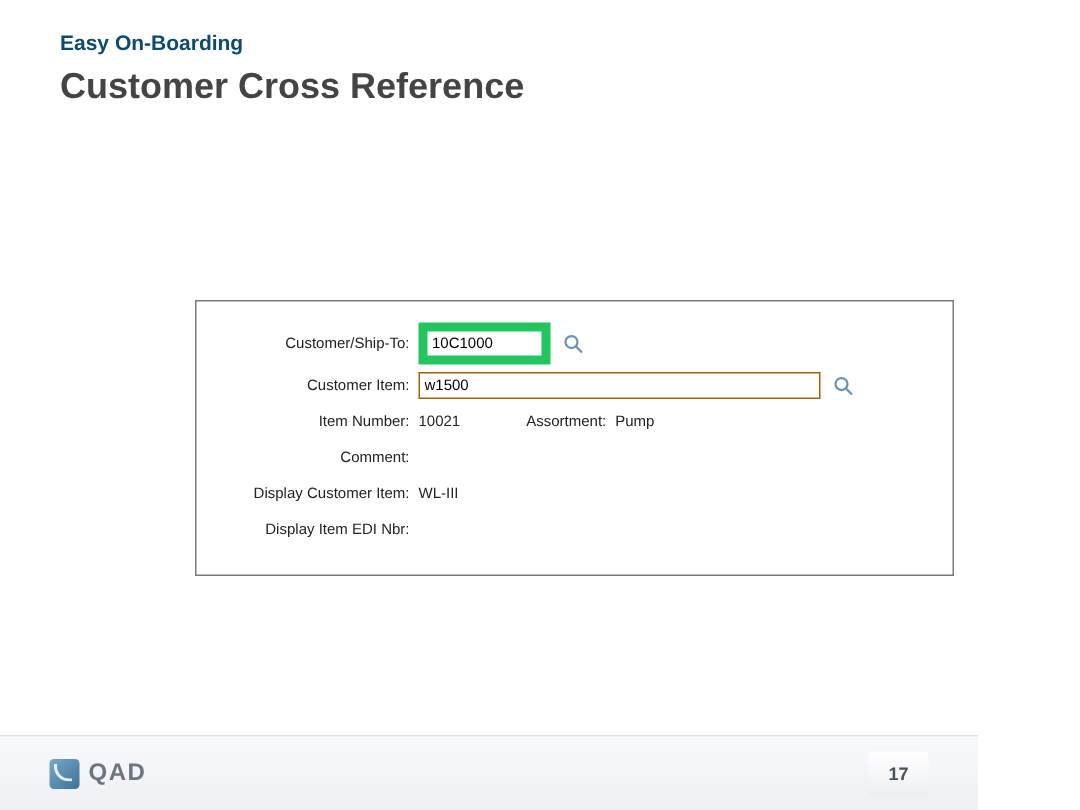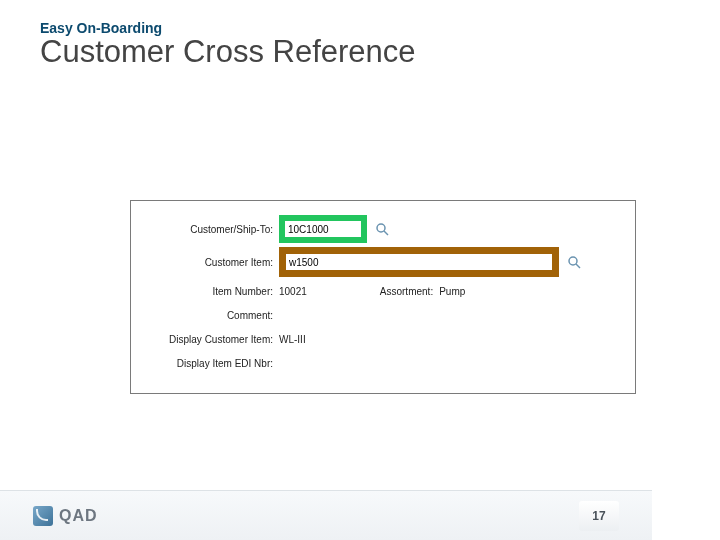--- a/index.html
+++ b/index.html
@@ -1,30 +1,30 @@
 <!DOCTYPE html>
 <html><head>
 <meta charset="utf-8">
 <style>
   html,body{margin:0;padding:0;width:720px;height:540px;font-family:Arial,Helvetica,sans-serif;background:#fff;color:#333;overflow:hidden}
   .slide{position:relative;width:720px;height:540px;background:#fff}
   .pretitle{position:absolute;left:40px;top:20px;font-size:14px;font-weight:bold;color:#0c4a6e}
-  .title{position:absolute;left:40px;top:34px;font-size:31px;font-weight:normal;color:#444}
+  .title{position:absolute;left:40px;top:44px;font-size:24px;font-weight:bold;color:#444}
   .form-panel{position:absolute;left:130px;top:200px;width:480px;border:1px solid #7a7a7a;background:#fff;padding:10px 12px 16px 12px}
   .row{display:flex;align-items:center;margin:4px 0;min-height:20px}
   .lbl{width:130px;text-align:right;font-size:10px;color:#222;padding-right:6px;white-space:nowrap}
   .val{font-size:10px;color:#222;white-space:nowrap}
   .inp-short{width:70px;height:16px;font-size:10px;padding:0 3px;border:6px solid #22c55e;background:#fff}
-  .inp-long{width:260px;height:16px;font-size:10px;padding:0 3px;border:7px solid #a16207;background:#fff}
+  .inp-long{width:260px;height:16px;font-size:10px;padding:0 3px;border:1px solid #a16207;background:#fff}
   .lookup{width:18px;height:18px;margin-left:6px;display:inline-flex;align-items:center;justify-content:center;border:none;background:transparent;cursor:pointer;padding:0}
   .lookup svg{display:block}
   .row2{display:flex;align-items:center}
   .col{display:flex;align-items:center}
   .col .lbl{width:130px}
-  .col2{margin-left:73px;display:flex;align-items:center}
+  .col2{margin-left:44px;display:flex;align-items:center}
   .col2 .lbl2{font-size:10px;color:#222;padding-right:6px;white-space:nowrap;text-align:right}
   .footer{position:absolute;left:0;bottom:0;width:652px;height:50px;border-top:1px solid #dde2e6;background:linear-gradient(#f7f9fb,#eef1f4);display:flex;align-items:center;justify-content:space-between;padding:0 33px;box-sizing:border-box}
   .logo{display:flex;align-items:center;gap:6px}
   .logo-mark{width:20px;height:20px;border-radius:3px;background:linear-gradient(135deg,#78a7c9,#3d7298);position:relative;overflow:hidden}
   .logo-mark::after{content:"";position:absolute;left:3px;top:3px;width:10px;height:10px;border:2px solid rgba(255,255,255,.85);border-top:none;border-right:none;border-radius:0 0 0 10px}
   .logo-text{font-size:16px;font-weight:bold;color:#6d7680;letter-spacing:1px}
   .pagenum{font-size:12px;color:#4a525a;font-weight:bold;width:40px;height:30px;display:flex;align-items:center;justify-content:center;background:linear-gradient(#ffffff,#eceff2);border-radius:3px}
 </style>
 </head>
 <body>

